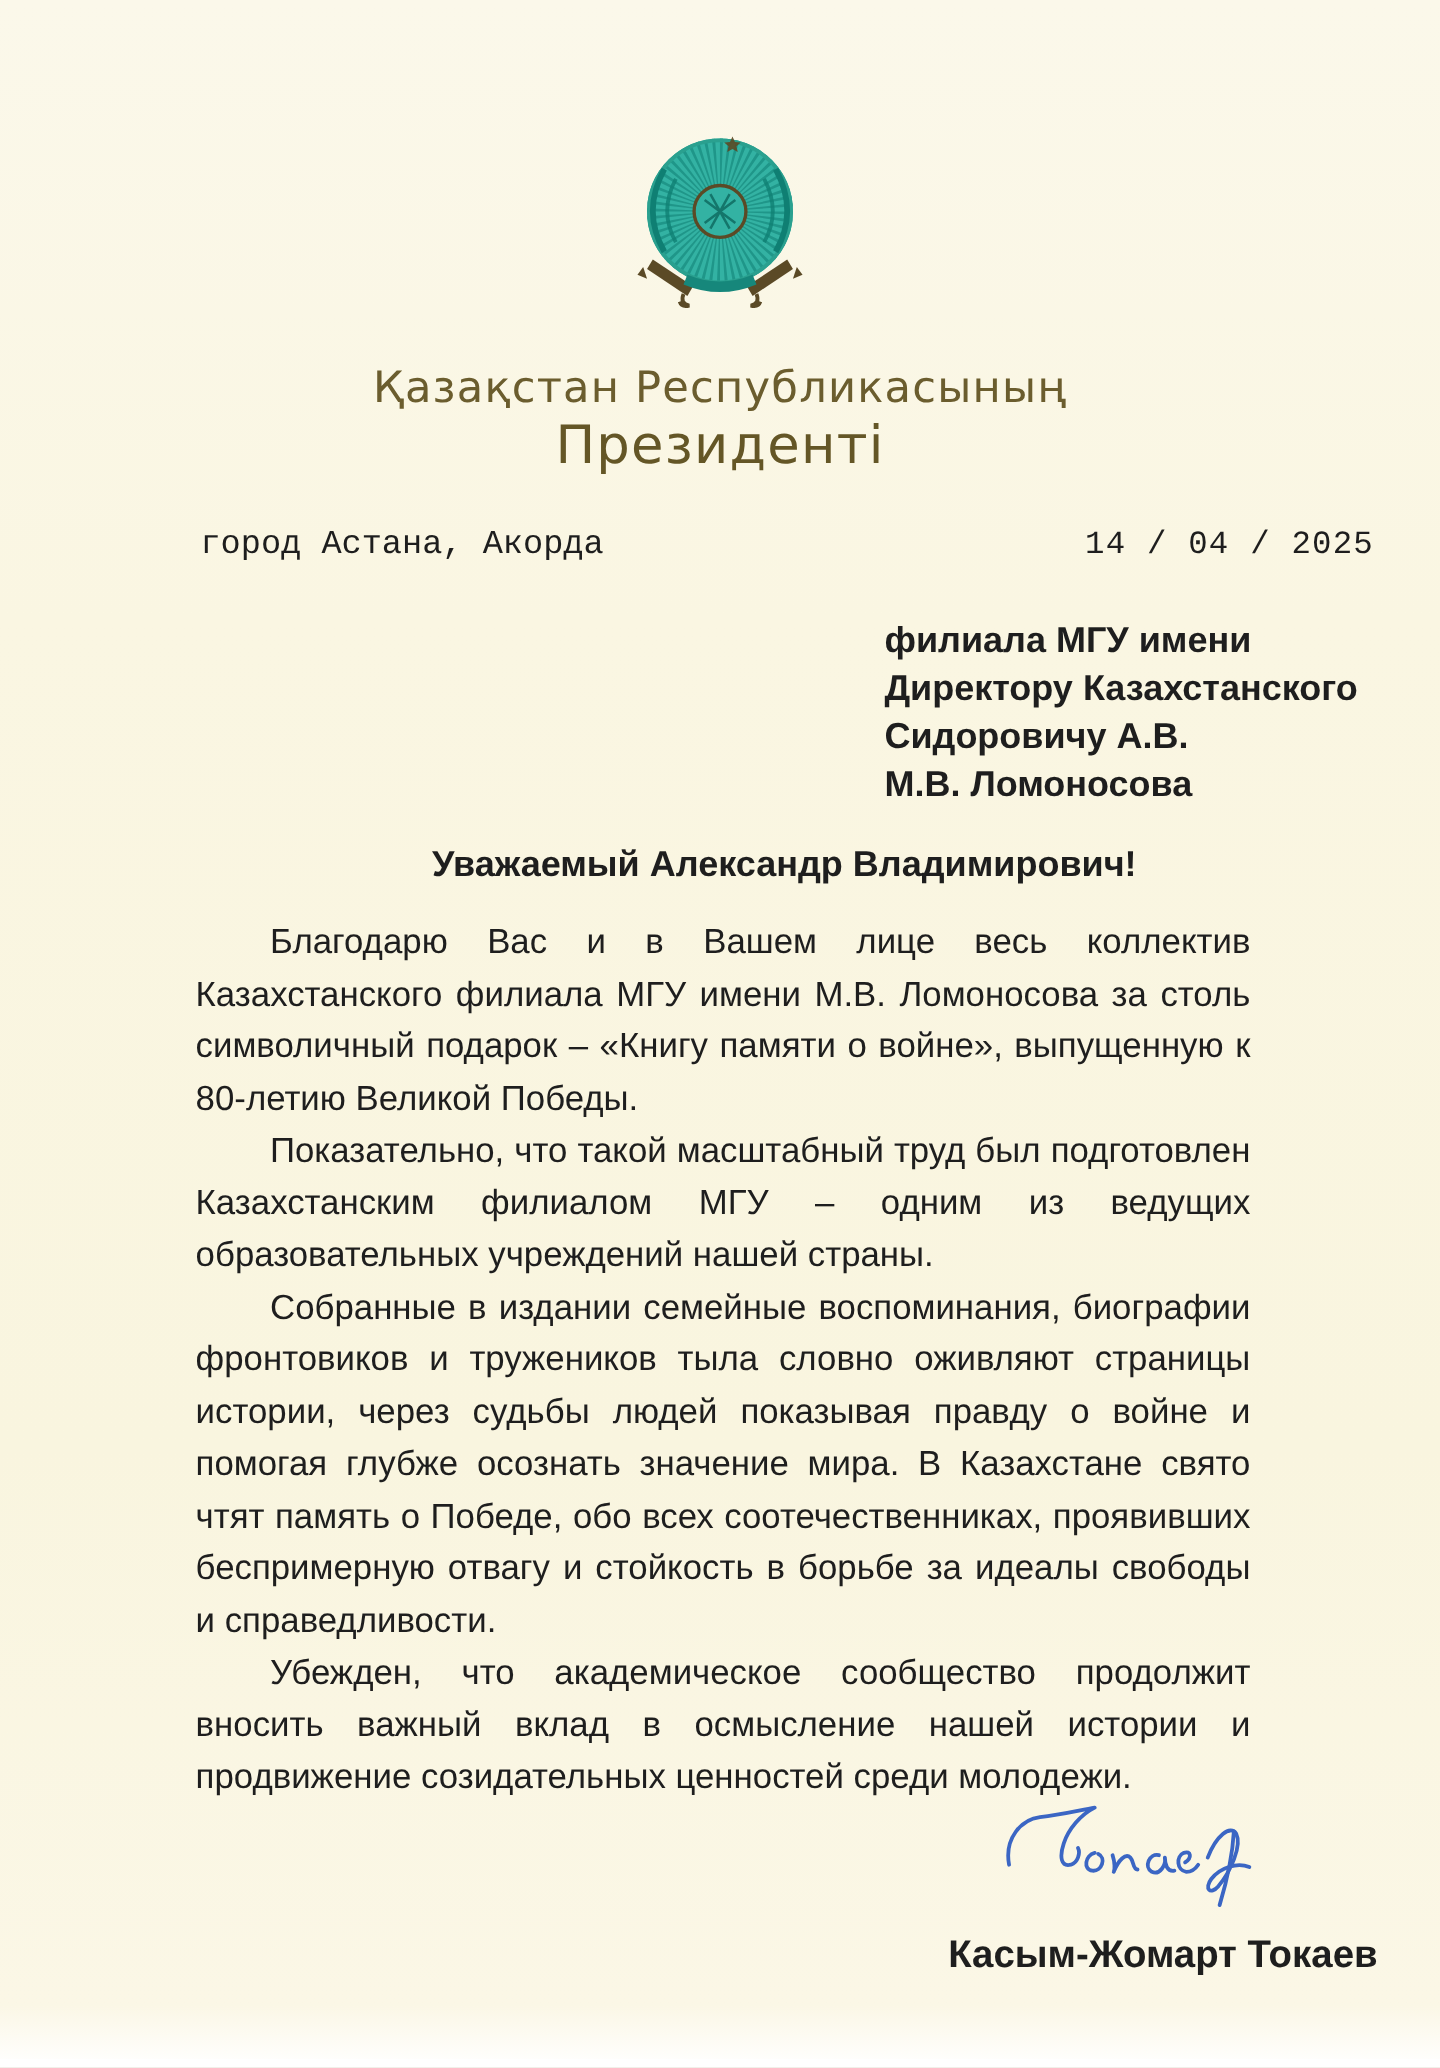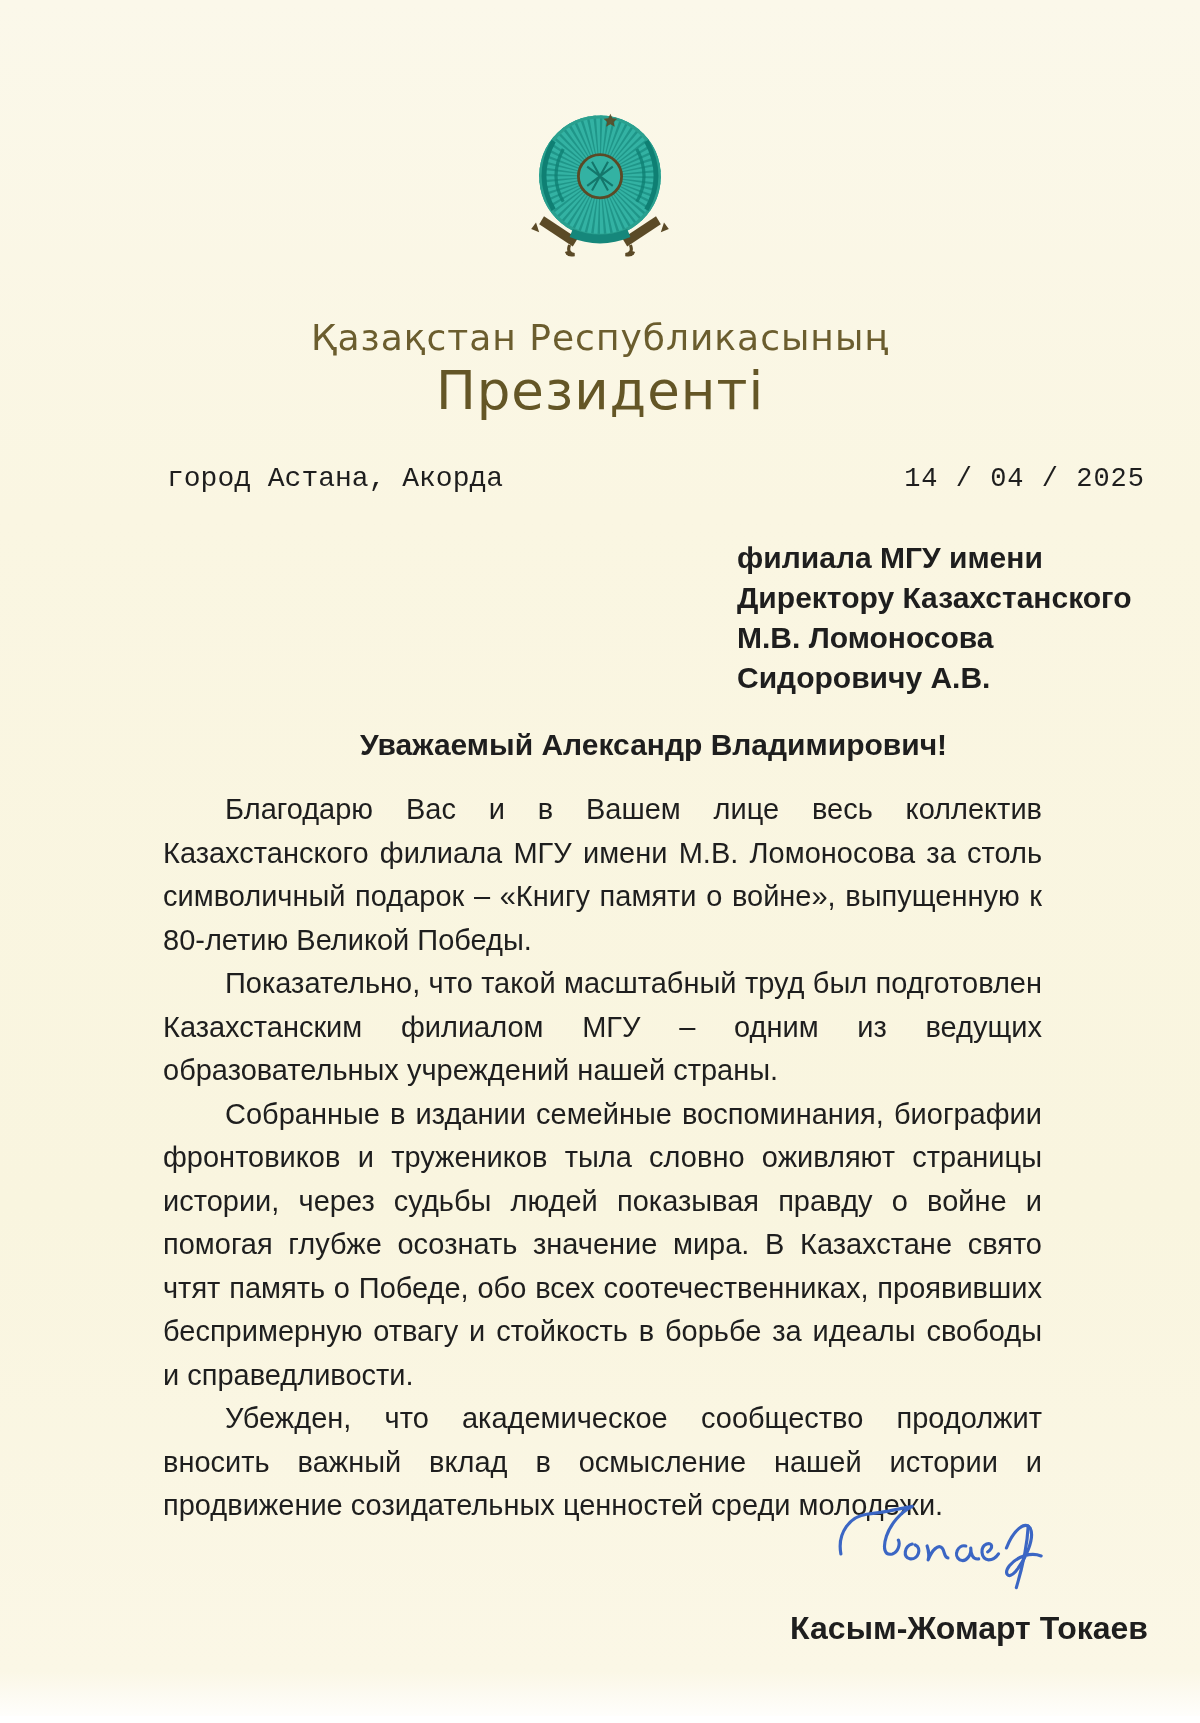--- a/index.html
+++ b/index.html
@@ -9,29 +9,29 @@
     margin:0 auto;
     background:linear-gradient(180deg,#fbf8ea 0%,#faf6e2 30%,#f9f5df 70%,#fbf7e6 97%,#ffffff 100%);
     font-family:"Liberation Sans", sans-serif;
     color:#1e1e1e;
     overflow:hidden;
   }
   
   .letterhead{padding-top:96px;text-align:center;}
   .emblem{display:inline-block;width:160px;height:170px;}
   .org-line1{
-    margin-top:47px;
+    margin-top:32px;
     font-family:"DejaVu Sans", sans-serif;
     font-size:36px;letter-spacing:1px;
     color:#6b5d2e;
   }
   .org-line2{
     margin-top:2px;
     font-family:"DejaVu Sans", sans-serif;
-    font-size:53px;letter-spacing:1px;
+    font-size:44px;letter-spacing:1px;
     color:#645626;
   }
   
   .meta-row{
     display:flex;justify-content:space-between;align-items:baseline;
     margin:42px 55px 0 167px;
     font-family:Liberation Mono, monospace;
   }
   .place-line{font-size:28px;}
   .date-line{font-size:27px;letter-spacing:1px;}
@@ -105,22 +105,22 @@
   </div>
 
   <div class="meta-row">
     <span class="place-line">город Астана, Акорда</span>
     <span class="date-line">14 / 04 / 2025</span>
   </div>
 
   <div class="recipient">
     <div>филиала МГУ имени</div>
     <div>Директору Казахстанского</div>
+    <div>Сидоровичу А.В.</div>
     <div>М.В. Ломоносова</div>
-    <div>Сидоровичу А.В.</div>
   </div>
 
   <div class="salutation">Уважаемый Александр Владимирович!</div>
 
   <div class="body-text">
     <p>Благодарю Вас и в Вашем лице весь коллектив Казахстанского филиала МГУ имени М.В. Ломоносова за столь символичный подарок – «Книгу памяти о войне», выпущенную к 80-летию Великой Победы.</p>
     <p>Показательно, что такой масштабный труд был подготовлен Казахстанским филиалом МГУ – одним из ведущих образовательных учреждений нашей страны.</p>
     <p>Собранные в издании семейные воспоминания, биографии фронтовиков и тружеников тыла словно оживляют страницы истории, через судьбы людей показывая правду о войне и помогая глубже осознать значение мира. В Казахстане свято чтят память о Победе, обо всех соотечественниках, проявивших беспримерную отвагу и стойкость в борьбе за идеалы свободы и справедливости.</p>
     <p>Убежден, что академическое сообщество продолжит вносить важный вклад в осмысление нашей истории и продвижение созидательных ценностей среди молодежи.</p>
   </div>

